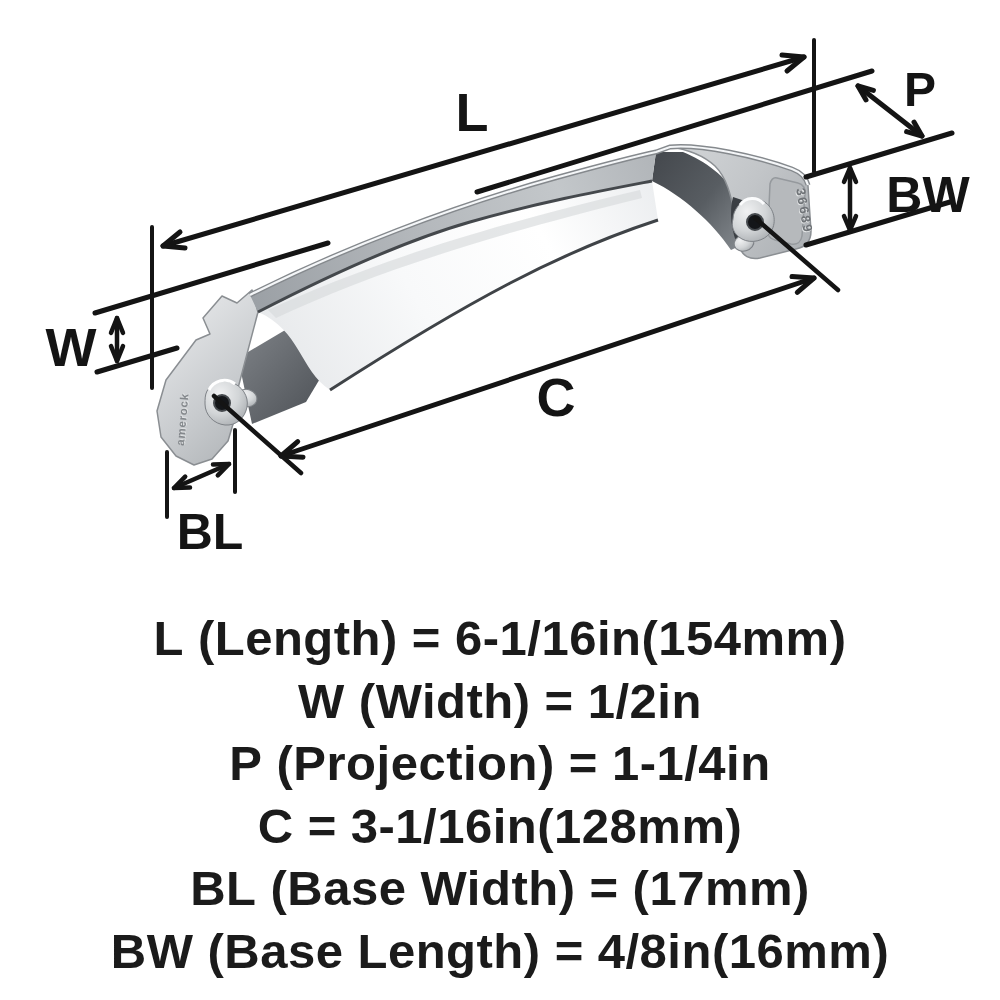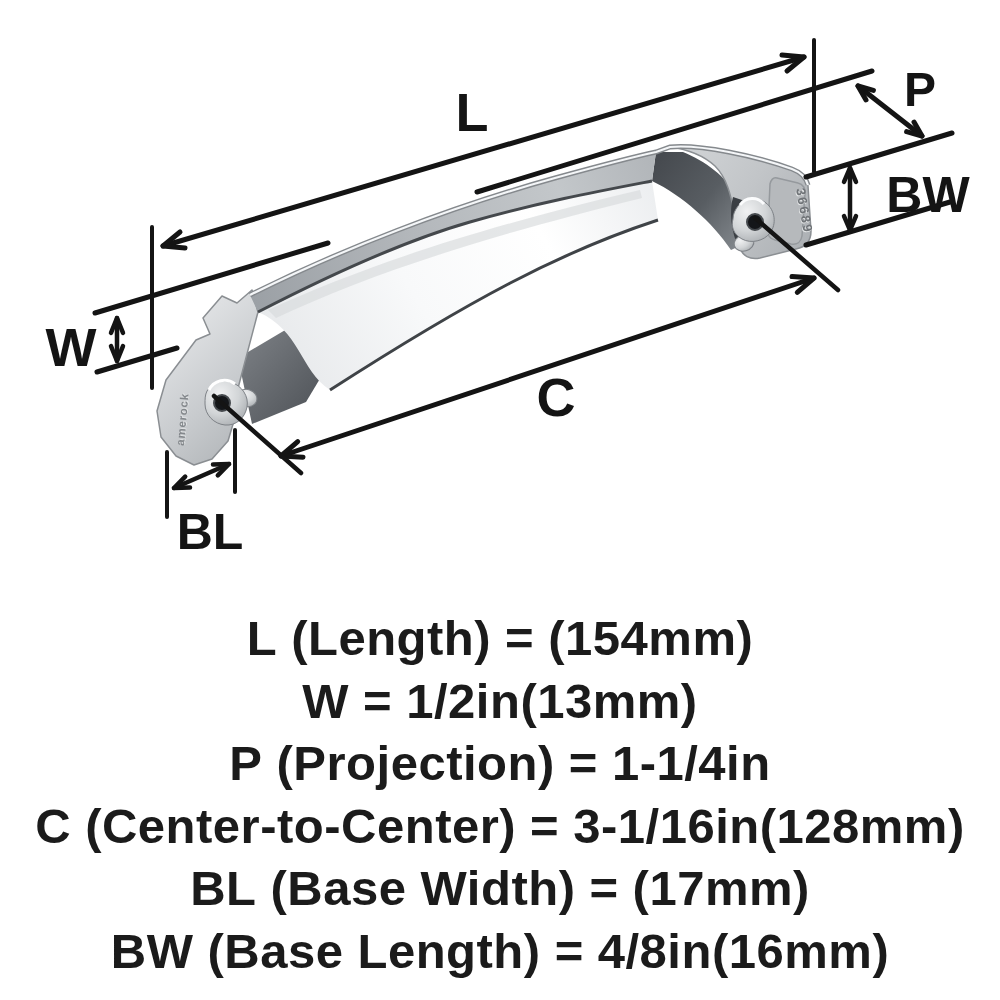--- a/index.html
+++ b/index.html
@@ -170,42 +170,42 @@
     <text class="dim-label" x="556" y="416" font-size="54" text-anchor="middle">C</text>
     <text class="dim-label" x="210" y="549" font-size="50" text-anchor="middle">BL</text>
   </svg>
 
   <div class="spec-block">
     <div class="spec-line">
       <span class="b">L</span>
         <span class="r">(Length)</span>
         <span class="b">=</span>
         <span class="grp">
+          <span class="b">6-1/16in</span>
           <span class="r">(154mm)</span>
         </span>
     </div>
     <div class="spec-line">
       <span class="b">W</span>
+        <span class="r">(Width)</span>
         <span class="b">=</span>
         <span class="grp">
           <span class="b">1/2in</span>
-          <span class="r">(13mm)</span>
         </span>
     </div>
     <div class="spec-line">
       <span class="b">P</span>
         <span class="r">(Projection)</span>
         <span class="b">=</span>
         <span class="grp">
           <span class="b">1-1/4in</span>
         </span>
     </div>
     <div class="spec-line">
       <span class="b">C</span>
-        <span class="r">(Center-to-Center)</span>
         <span class="b">=</span>
         <span class="grp">
           <span class="b">3-1/16in</span>
           <span class="r">(128mm)</span>
         </span>
     </div>
     <div class="spec-line">
       <span class="b">BL</span>
         <span class="r">(Base Width)</span>
         <span class="b">=</span>

